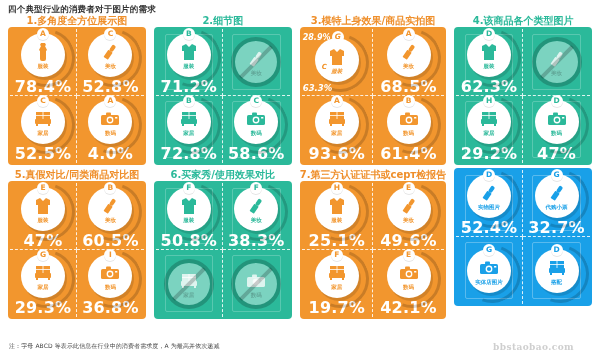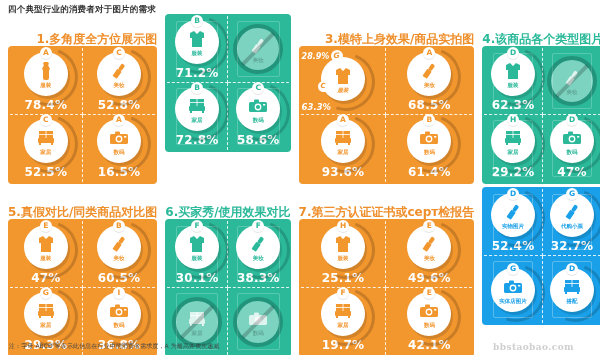--- a/index.html
+++ b/index.html
@@ -22,22 +22,22 @@
     width:584px;
     display:grid;
     grid-template-columns:repeat(4,1fr);
     grid-template-rows:repeat(2,1fr);
     column-gap:8px;row-gap:3px;
   }
 
   .panel{position:relative;}
   .panel-title{
     height:13px;line-height:13px;
-    text-align:right;font-size:12px;font-weight:bold;
-    white-space:nowrap;overflow:hidden;margin-top:19px;
+    text-align:center;font-size:10px;font-weight:bold;
+    white-space:nowrap;overflow:hidden;
   }
   .t-orange{color:#ef8f2b;}
   .t-teal{color:#2bb99a;}
   .t-blue{color:#19a0e8;}
 
   .panel-body{
     border-radius:4px;
     padding:2px;
     display:grid;
     grid-template-columns:1fr 1fr;
@@ -99,21 +99,21 @@
   .ico-label{
     font-size:5.5px;font-weight:bold;
     color:#f2962e;margin-top:1px;line-height:7px;
     text-align:center;white-space:nowrap;
   }
   .bg-teal .ico-label{color:#2bb99a;}
   .bg-blue  .ico-label{color:#19a0e8;}
 
   .pct{
     margin-top:4px;
-    font-size:12px;font-weight:bold;color:#ffffff;
+    font-size:16px;font-weight:bold;color:#ffffff;
     letter-spacing:.2px;line-height:11px;
   }
   .forbid-wrap{position:relative;width:50px;height:50px;}
   .forbid-plate{
     position:absolute;left:4px;top:4px;width:42px;height:42px;
     border-radius:50%;background:rgba(255,255,255,.38);
     display:flex;flex-direction:column;align-items:center;justify-content:center;
   }
   .forbid-ring{
     position:absolute;left:0;top:0;width:50px;height:50px;
@@ -246,25 +246,26 @@
                 <svg width="20" height="20" viewBox="0 0 20 20">
                   <rect x="1" y="6" width="18" height="10" rx="1.6" fill="#f2962e"></rect>
                   <rect x="6" y="3.5" width="5" height="3" rx="1" fill="#f2962e"></rect>
                   <circle cx="10" cy="11" r="3.4" fill="#fff"></circle>
                   <circle cx="10" cy="11" r="2.1" fill="#f2962e"></circle>
                   <rect x="15" y="8" width="2.4" height="1.6" rx=".4" fill="#fff"></rect>
                 </svg>
               </div>
               <div class="ico-label">数码</div>
             </div>
-            <div class="pct">16.5%</div>
+            <div class="pct">4.0%</div>
           </div>
         </div>
       </div>
       <div class="panel">
+        <div class="panel-title t-teal">2.细节图</div>
         <div class="panel-body bg-teal">
           <div class="cell sep-r sep-b framed">
             <div class="disc">
               <div class="arc"></div>
               <div class="badge">B</div>
               <div class="ico">
                 <svg width="20" height="20" viewBox="0 0 20 20">
                   <path fill="#2bb99a" d="M7 2 3 4v5h2v9h10V9h2V4l-4-2-3 3z"></path>
                   <path fill="#fff" d="M9.3 2.4h1.4l-.7 2.4z"></path>
                 </svg>
@@ -546,21 +547,21 @@
               <div class="arc"></div>
               <div class="badge">F</div>
               <div class="ico">
                 <svg width="20" height="20" viewBox="0 0 20 20">
                   <path fill="#2bb99a" d="M7 2 3 4v5h2v9h10V9h2V4l-4-2-3 3z"></path>
                   <path fill="#fff" d="M9.3 2.4h1.4l-.7 2.4z"></path>
                 </svg>
               </div>
               <div class="ico-label">服装</div>
             </div>
-            <div class="pct">30.1%</div>
+            <div class="pct">50.8%</div>
           </div>
           <div class="cell sep-b framed">
             <div class="disc">
               <div class="arc"></div>
               <div class="badge">F</div>
               <div class="ico">
                 <svg width="20" height="20" viewBox="0 0 20 20">
                   <g transform="rotate(35 10 10)">
                     <rect x="8" y="2" width="4" height="7" rx="1.6" fill="#2bb99a"></rect>
                     <rect x="7.4" y="9" width="5.2" height="8.6" rx="0.7" fill="#2bb99a"></rect>

